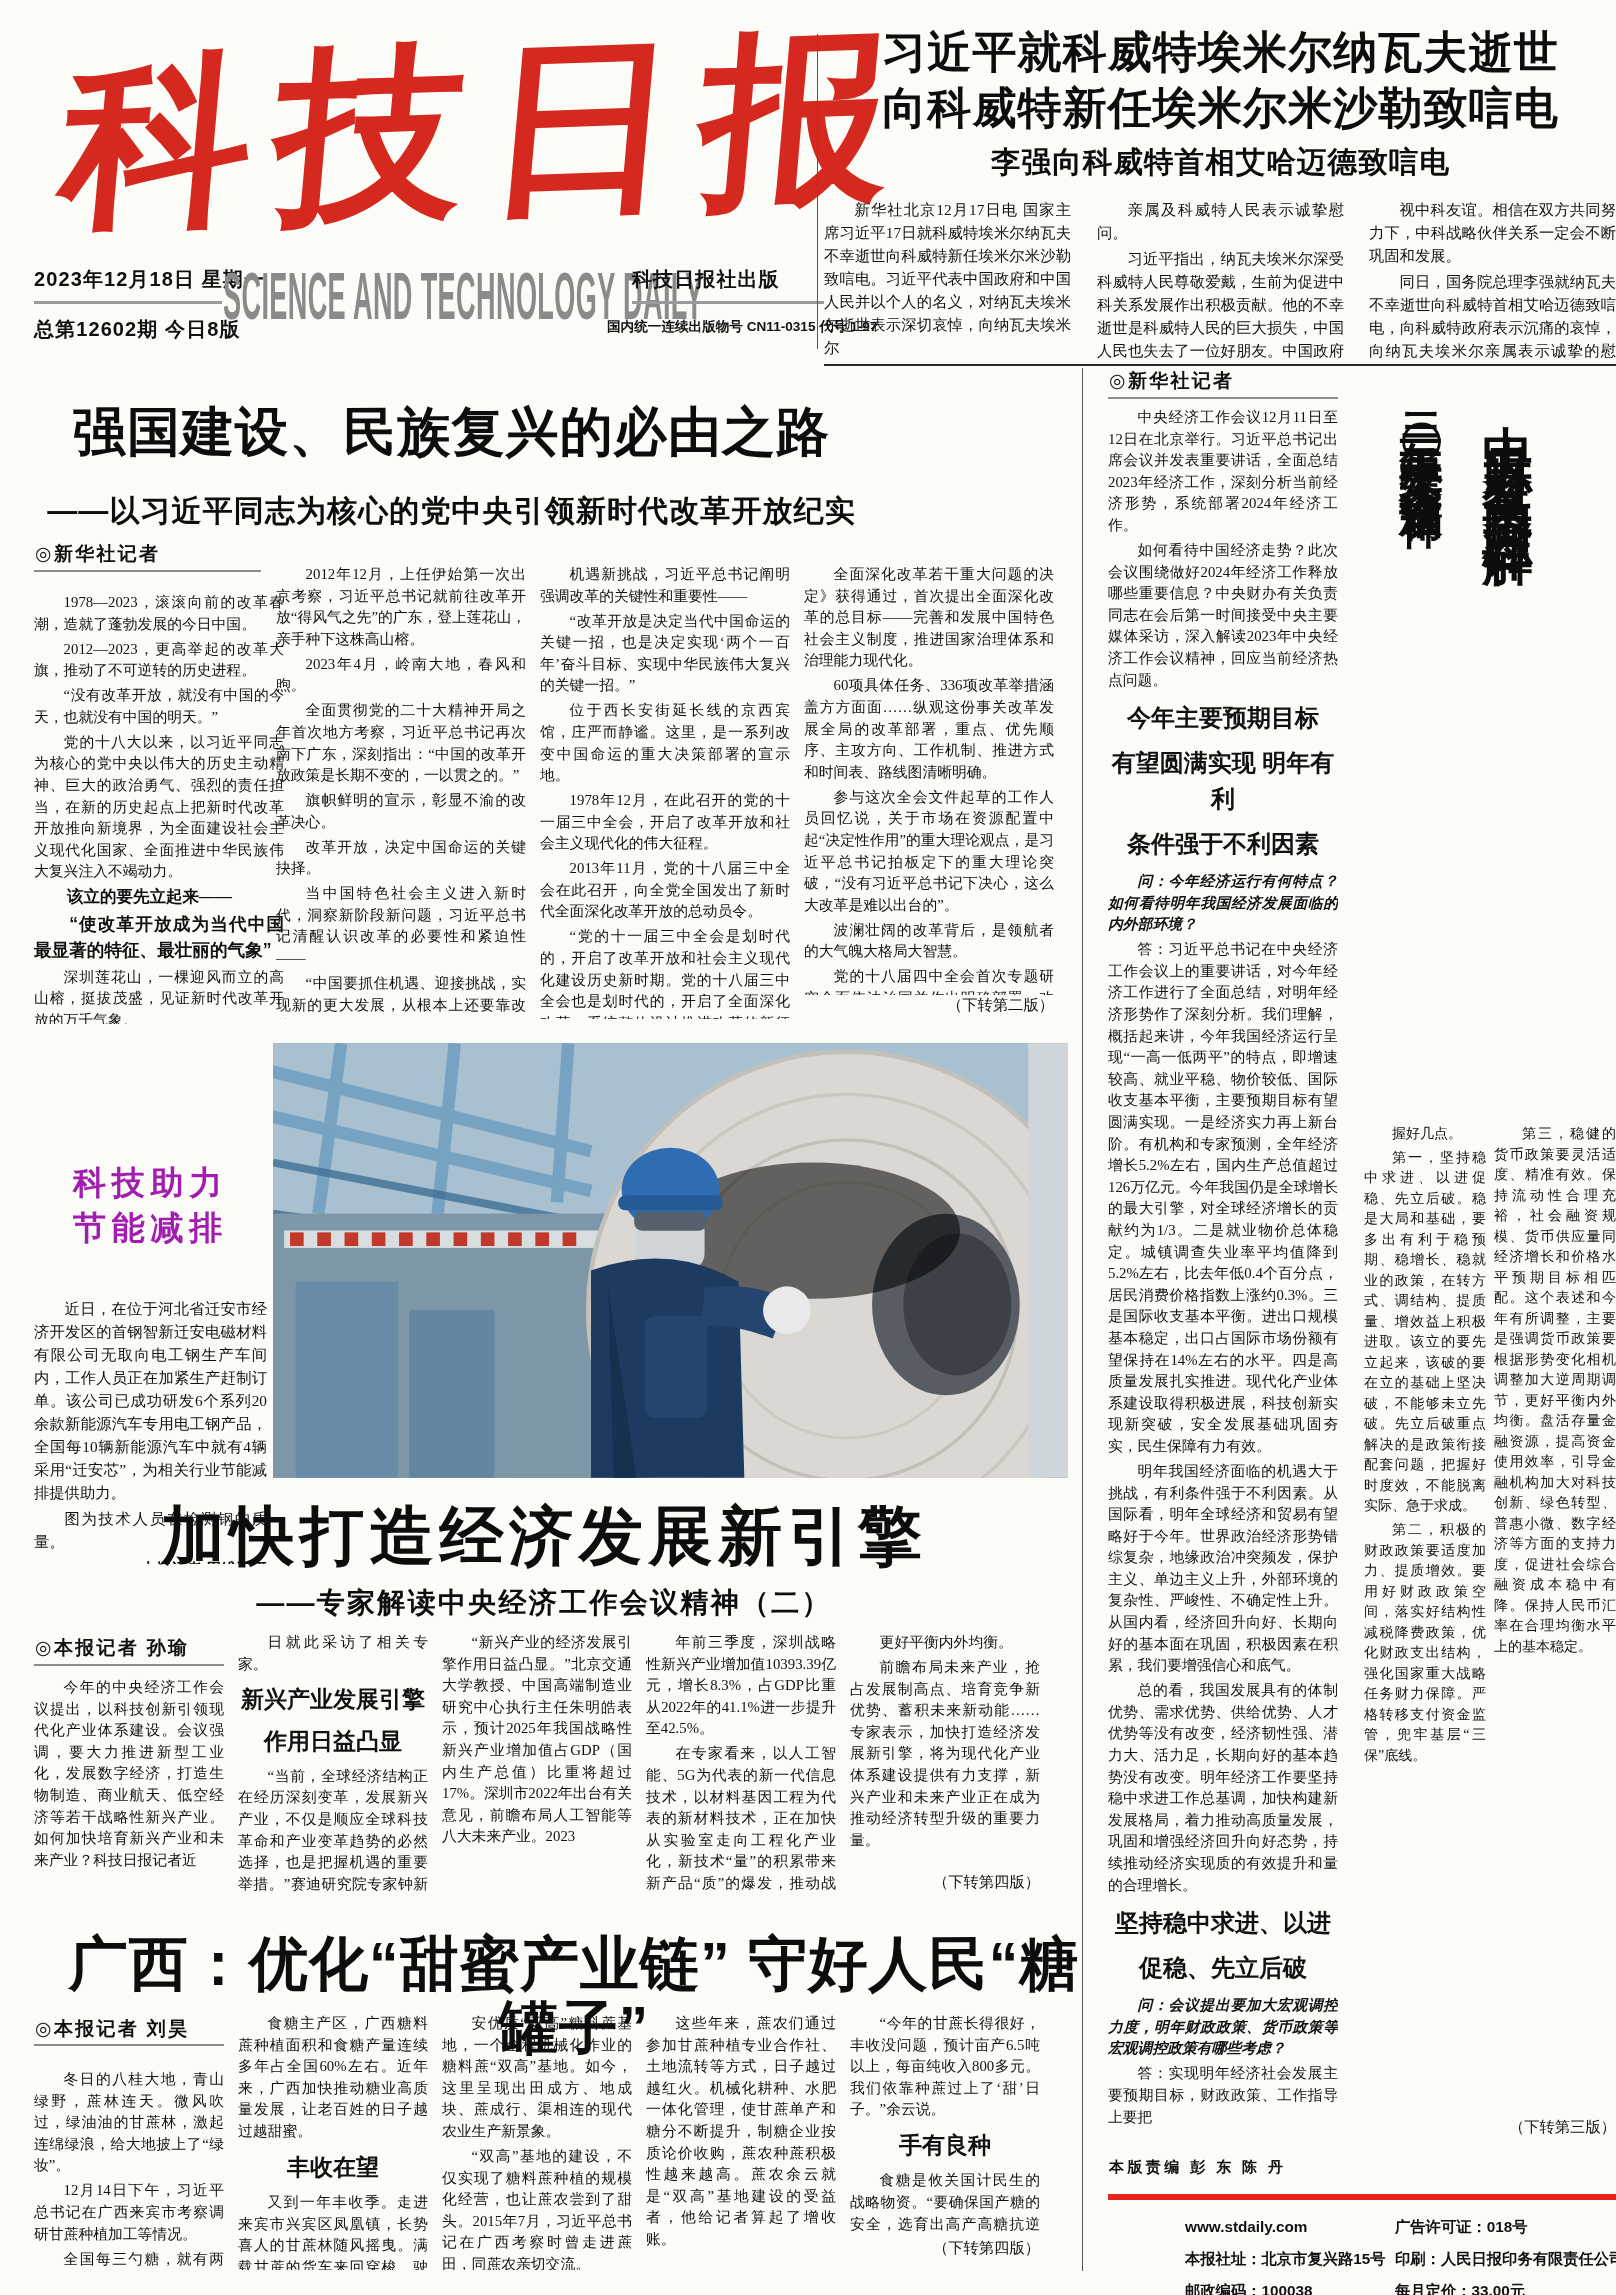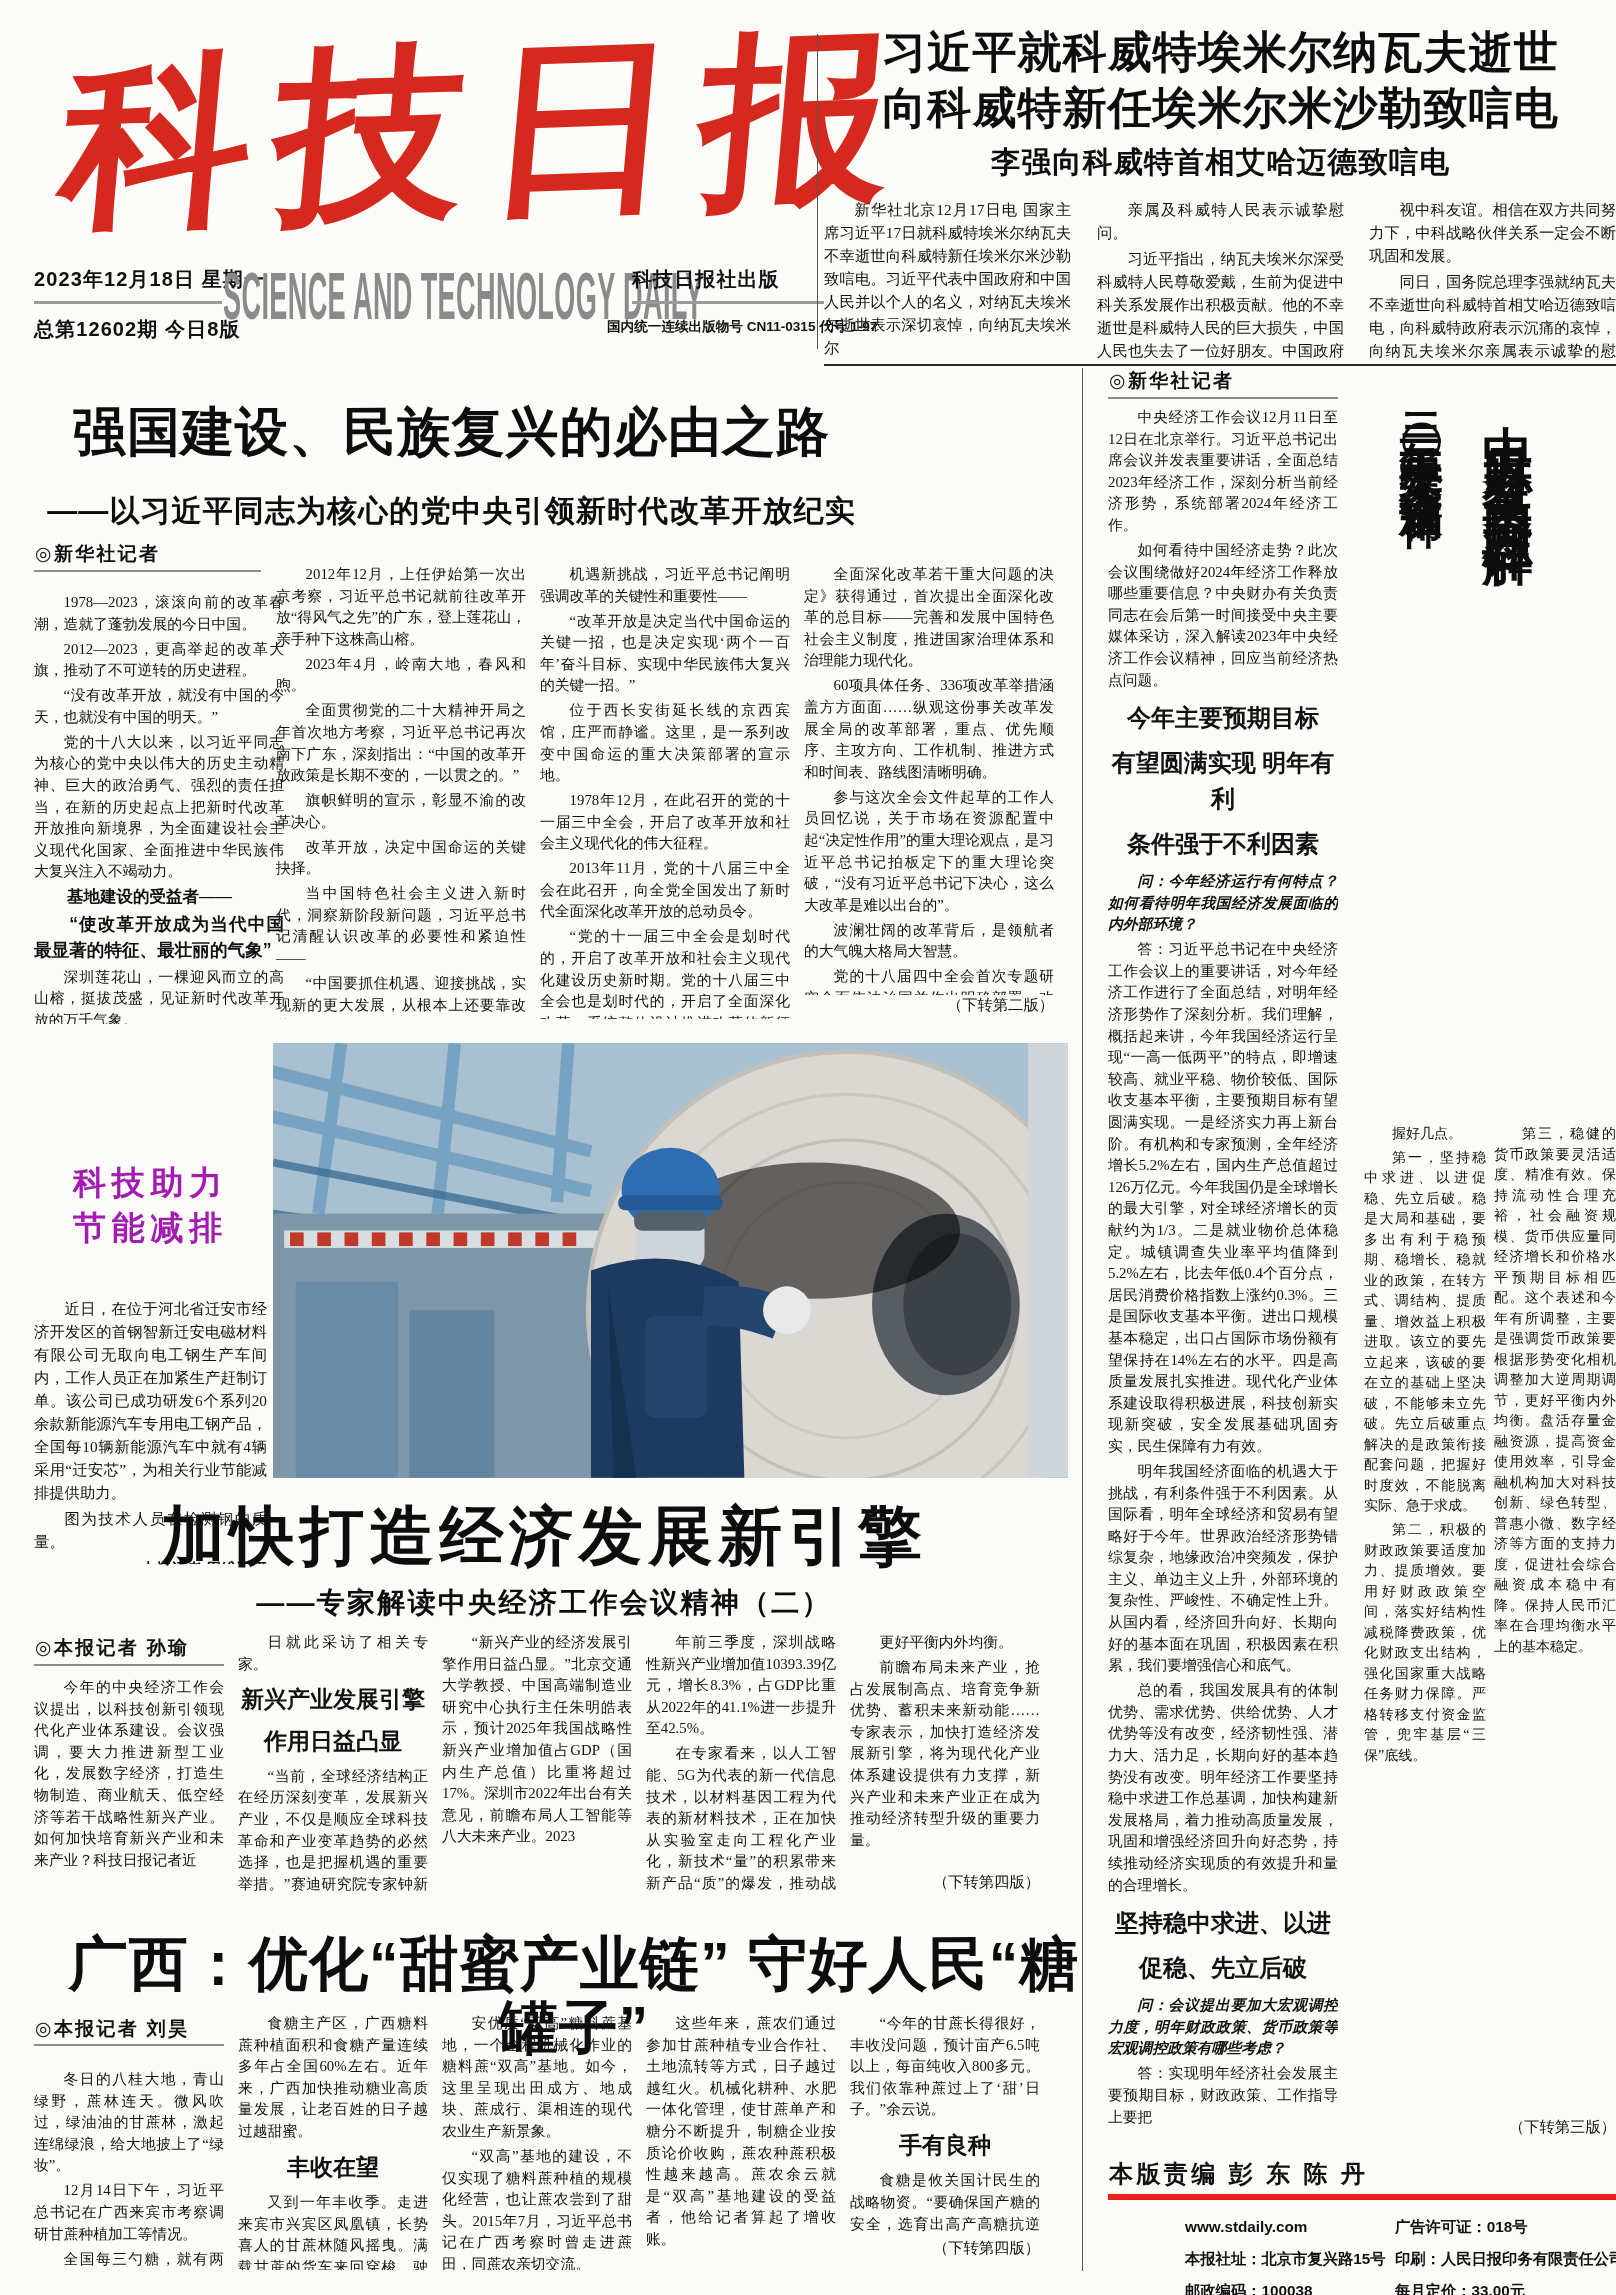--- a/index.html
+++ b/index.html
@@ -43,21 +43,21 @@
   .turn{font-size:15.3px;text-align:right;font-family:"Liberation Serif","DejaVu Serif",serif;}
   
   .vert{writing-mode:vertical-rl;font-weight:900;color:#0d0d0d;white-space:nowrap;}
   .vk{font-size:50px;letter-spacing:10.2px;}
   .vt{font-size:43px;letter-spacing:6.3px;}
   
   .note-title{font-weight:900;font-size:33px;line-height:45px;text-align:center;letter-spacing:5.7px;color:#a21caf;}
   
   .photo{background:linear-gradient(135deg,#aebfca 0%,#9db1c0 45%,#8ba2b2 100%);overflow:hidden;}
   
-  .f-ed{font-size:24px;font-weight:700;letter-spacing:3.4px;text-align:right;}
+  .f-ed{font-size:15px;font-weight:700;letter-spacing:3.4px;text-align:right;}
   .redrule{background:#e8231e;}
   .f-info div{font-size:15.3px;line-height:32px;font-weight:600;white-space:nowrap;}
   .hairline{background:#2a2a2a;}
   .vline{background:#555;}
 </style>
 </head>
 <body>
 
 <div class="abs brand" style="left:65px;top:8.5px;">科技日报</div>
 <div class="abs dateline" style="left:34px;top:266px;">2023年12月18日 星期一</div>
@@ -89,21 +89,21 @@
 
 <div class="abs h-big lead-h1" style="left:34px;top:388px;width:835px;">强国建设、民族复兴的必由之路</div>
 <div class="abs h-big lead-h2" style="left:34px;top:491px;width:835px;">——以习近平同志为核心的党中央引领新时代改革开放纪实</div>
 <div class="abs byline" style="left:35px;top:541px;">◎新华社记者</div>
 <div class="abs byrule" style="left:34px;top:570px;width:227px;height:2.3px;"></div>
 <div class="abs col serif b26" style="left:34px;top:592px;width:250px;height:432px;">
     <p>1978—2023，滚滚向前的改革春潮，造就了蓬勃发展的今日中国。</p>
     <p>2012—2023，更高举起的改革大旗，推动了不可逆转的历史进程。</p>
     <p>“没有改革开放，就没有中国的今天，也就没有中国的明天。”</p>
     <p>党的十八大以来，以习近平同志为核心的党中央以伟大的历史主动精神、巨大的政治勇气、强烈的责任担当，在新的历史起点上把新时代改革开放推向新境界，为全面建设社会主义现代化国家、全面推进中华民族伟大复兴注入不竭动力。</p>
-    <p class="b1">基地建设的受益者——</p>
+    <p class="b1">该立的要先立起来——</p>
     <p class="b2">“使改革开放成为当代中国最显著的特征、最壮丽的气象”</p>
     <p>深圳莲花山，一棵迎风而立的高山榕，挺拔茂盛，见证新时代改革开放的万千气象。</p>
   </div>
 <div class="abs col serif b26" style="left:276px;top:564px;width:250px;height:455px;">
     <p>2012年12月，上任伊始第一次出京考察，习近平总书记就前往改革开放“得风气之先”的广东，登上莲花山，亲手种下这株高山榕。</p>
     <p>2023年4月，岭南大地，春风和煦。</p>
     <p>全面贯彻党的二十大精神开局之年首次地方考察，习近平总书记再次南下广东，深刻指出：“中国的改革开放政策是长期不变的，一以贯之的。”</p>
     <p>旗帜鲜明的宣示，彰显不渝的改革决心。</p>
     <p>改革开放，决定中国命运的关键抉择。</p>
     <p>当中国特色社会主义进入新时代，洞察新阶段新问题，习近平总书记清醒认识改革的必要性和紧迫性——</p>

